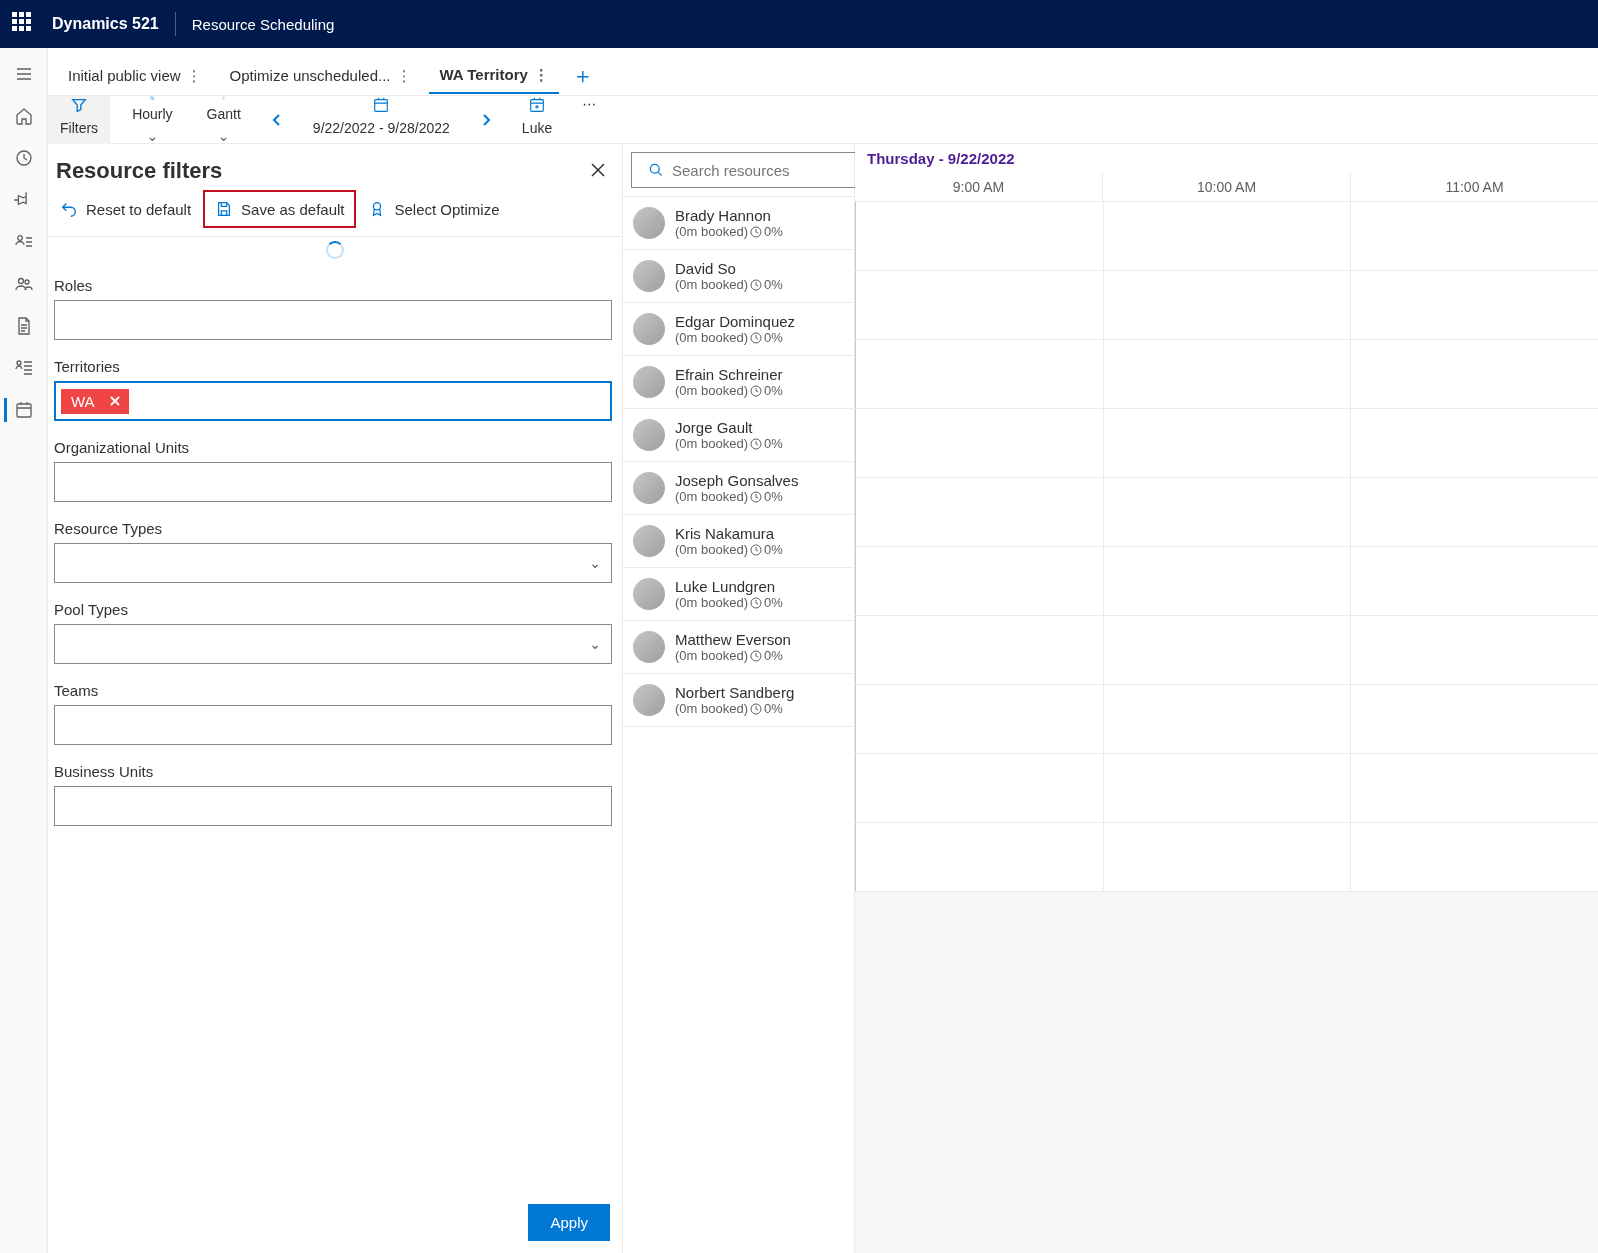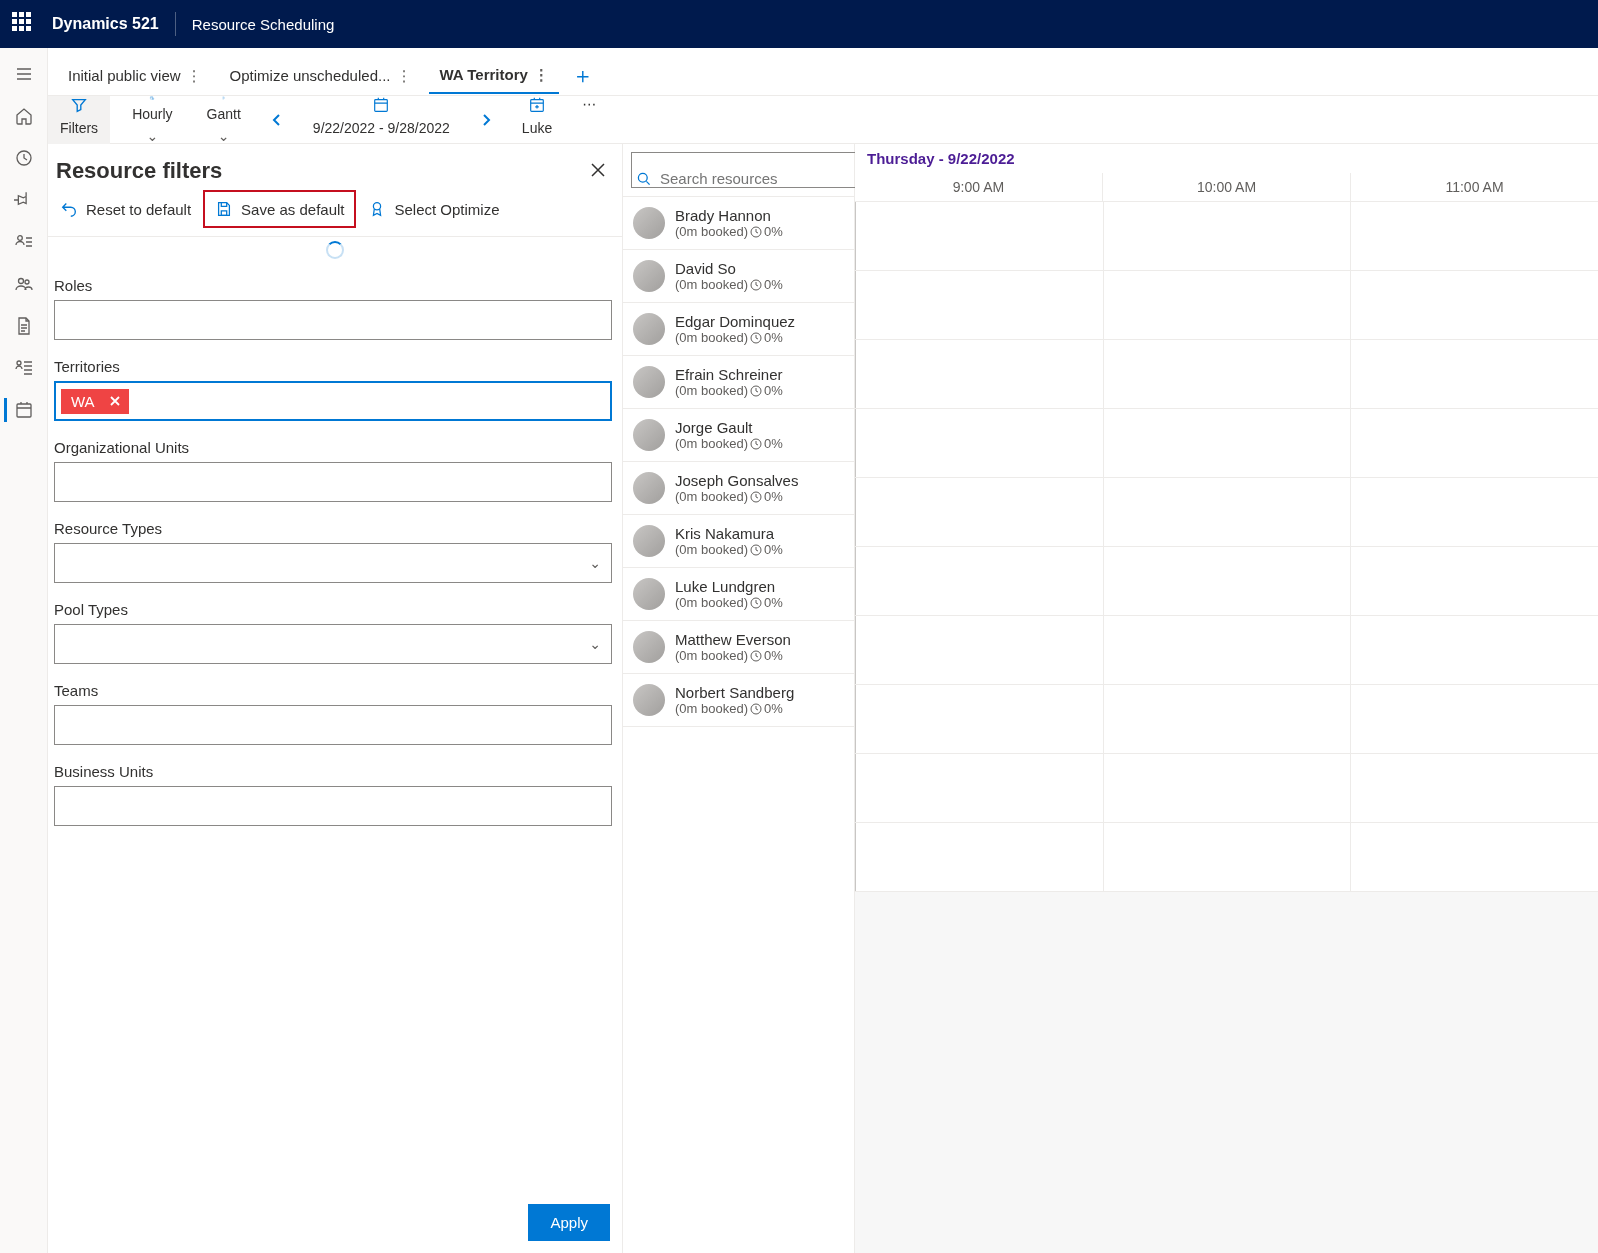--- a/index.html
+++ b/index.html
@@ -59,21 +59,21 @@
   .tag { background:#ef4444; color:#fff; padding:4px 8px 4px 10px; display:flex; align-items:center; gap:14px; font-size:15px; }
   .tag .rm { cursor:pointer; }
   .selectbox { position:relative; }
   .selectbox .caret { position:absolute; right:10px; top:50%; transform:translateY(-50%); color:#605e5c; pointer-events:none; }
   .apply-row { display:flex; justify-content:flex-end; padding: 6px 12px 12px; }
   .apply-btn { background:#0078d4; color:#fff; border:none; padding:10px 22px; font-size:15px; cursor:pointer; }
 
   
   .resources-col { width:232px; border-right:1px solid #edebe9; display:flex; flex-direction:column; background:#fff; }
   .search-wrap { padding:8px 8px 8px 8px; display:flex; gap:8px; align-items:center; border-bottom:1px solid #edebe9; }
-  .searchbox { flex:1; height:36px; border:1px solid #8a8886; display:flex; align-items:flex-end; padding:0 4px; gap:8px; color:#605e5c; }
+  .searchbox { flex:1; height:36px; border:1px solid #8a8886; display:flex; align-items:center; padding:0 16px; gap:8px; color:#605e5c; }
   .searchbox input { border:none; outline:none; flex:1; font-size:15px; color:#323130; background:transparent; }
   .sortbtn { width:28px; height:28px; display:flex; align-items:center; justify-content:center; color:#0078d4; cursor:pointer; }
   .res-list { flex:1; overflow:auto; }
   .res-row { display:flex; align-items:center; gap:10px; padding:10px 10px; border-bottom:1px solid #edebe9; }
   .avatar { width:32px; height:32px; border-radius:50%; background:linear-gradient(135deg,#c8c6c4,#a19f9d); flex-shrink:0; }
   .res-name { font-size:15px; color:#323130; }
   .res-sub { font-size:13px; color:#605e5c; display:flex; align-items:center; gap:2px; }
   .res-sub .clockicon { width:12px; height:12px; }
 
   

